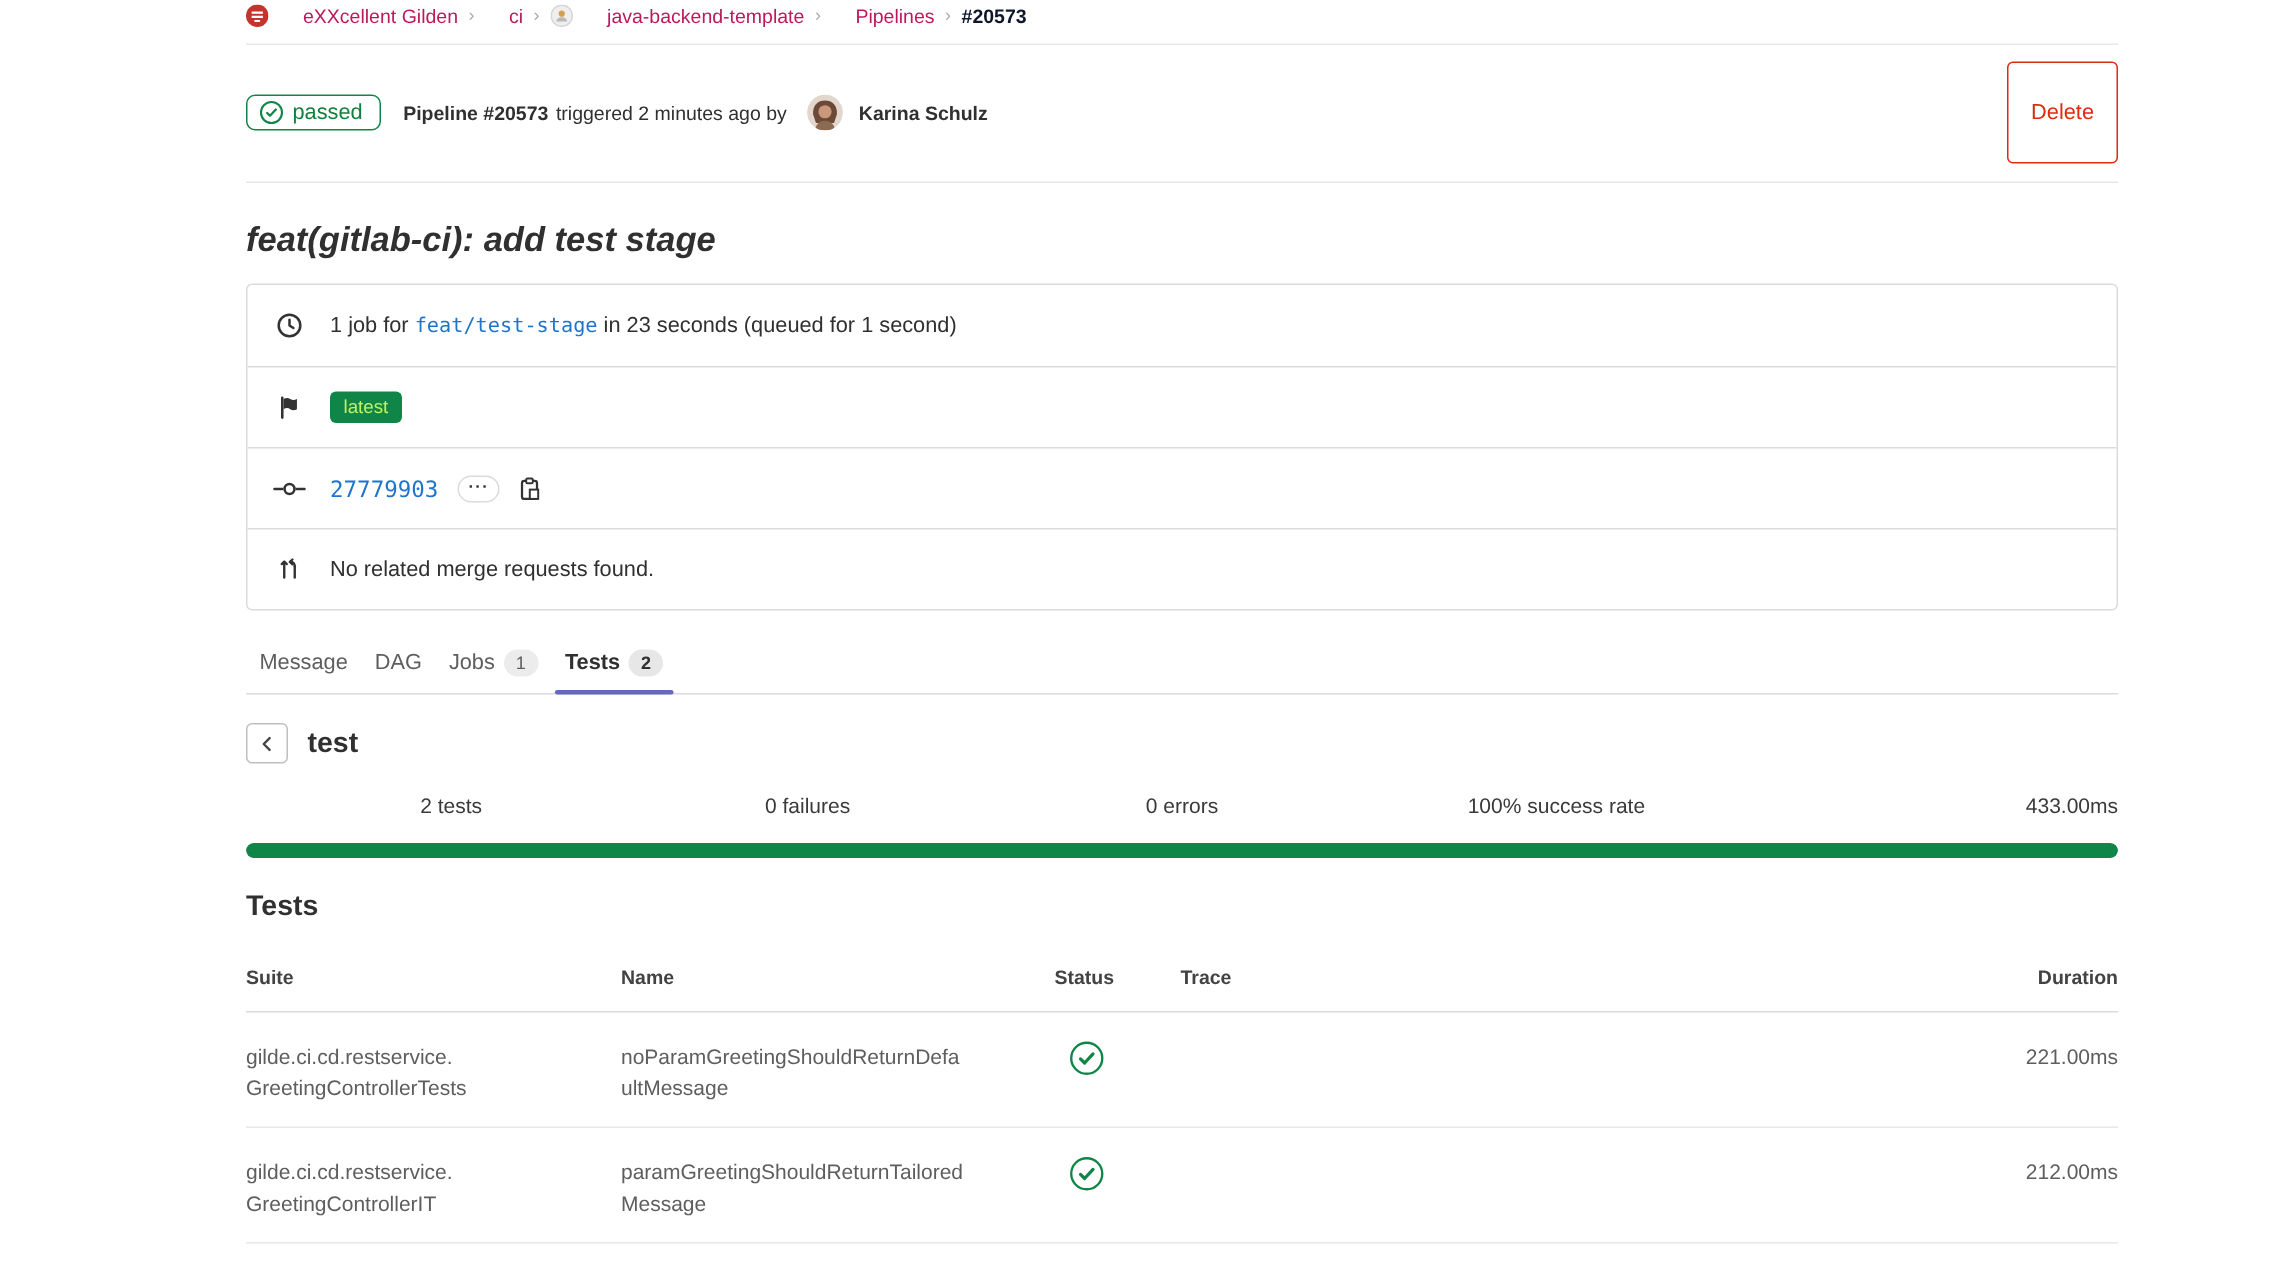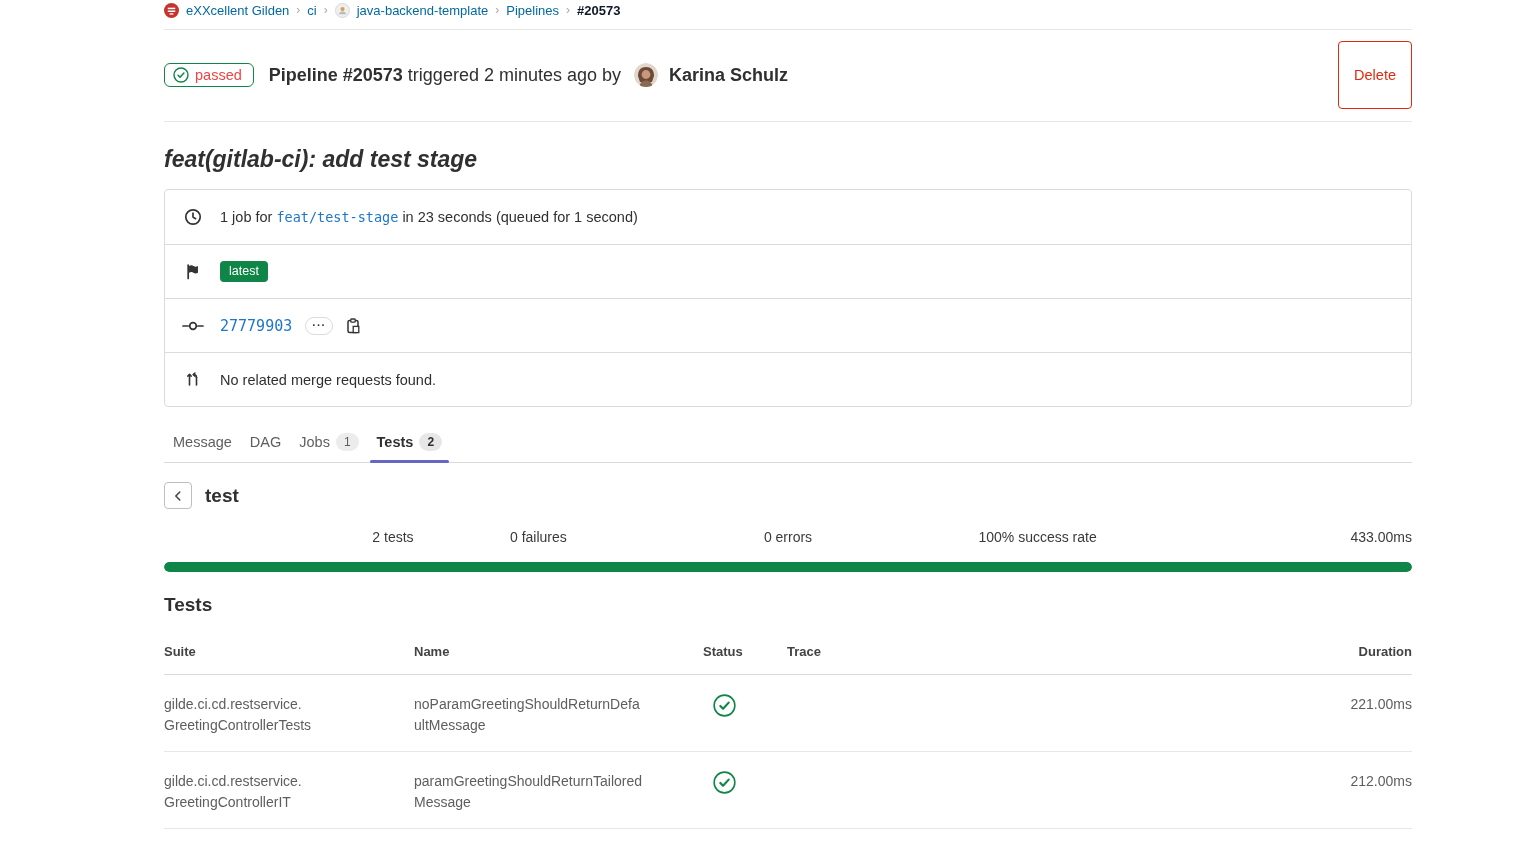--- a/index.html
+++ b/index.html
@@ -16,44 +16,44 @@
   a { text-decoration:none; }
 
   .container { margin-left:164px; width:1248px; }
 
   
   .breadcrumb {
     display:flex; align-items:center; gap:7px;
     padding-top:2px; height:18px;
     font-size:13px; color:#5e5e5e;
   }
-  .breadcrumb a { color:#0369a1; }
+  .breadcrumb a { color:#be185d;margin-left:16px; }
   .crumb-sep { color:#a8a8a8; font-size:12px; }
   .crumb-current { font-weight:700; color:#0f172a; }
   .group-avatar, .project-avatar {
     width:15px; height:15px; border-radius:50%;
     display:inline-flex; align-items:center; justify-content:center;
     flex:0 0 auto;
   }
   .top-divider { border-bottom:1px solid #e7e7e7; margin-top:11px; }
 
   
   .status-bar {
     display:flex; align-items:center;
     margin-top:11px; padding-bottom:12px;
     border-bottom:1px solid #e7e7e7;
     min-height:40px;
   }
   .passed-badge {
     display:inline-flex; align-items:center; gap:6px;
-    border:1px solid #108548; color:#ef4444;
+    border:1px solid #108548; color:#15803d;
     border-radius:6px; padding:3px 11px 3px 8px;
     font-size:14.5px; background:#fff; cursor:pointer;
   }
-  .status-text { margin-left:15px; display:flex; align-items:center; gap:5px; font-size:18px; }
+  .status-text { margin-left:15px; display:flex; align-items:center; gap:5px; font-size:13px; }
   .bold { font-weight:700; }
   .user-avatar { width:24px; height:24px; border-radius:50%; overflow:hidden; margin:0 6px 0 8px; flex:0 0 auto; }
   .delete-btn {
     margin-left:auto;
     border:1px solid #dd2b0e; color:#dd2b0e; background:#fff;
     border-radius:4px; padding:25px 15px; font-size:14.5px;
     font-family:inherit; cursor:pointer;
   }
 
   
@@ -62,21 +62,21 @@
   
   .summary-box { margin-top:14px; border:1px solid #dbdbdb; border-radius:4px; }
   .box-row {
     display:flex; align-items:center; gap:16px;
     height:54px; padding:0 17px; font-size:14.5px;
   }
   .box-row + .box-row { border-top:1px solid #dbdbdb; }
   .box-icon { flex:0 0 22px; display:flex; justify-content:center; color:#333; }
   .ref-link { color:#1f75cb; font-size:13.5px; }
   .latest-badge {
-    background:#108548; color:#ffffff; font-size:12.5px;
+    background:#108548; color:#bef264; font-size:12.5px;
     border-radius:4px; padding:3px 9px; line-height:1.2;
   }
   .commit-sha { color:#1f75cb; font-size:15px; }
   .ellipsis-btn {
     border:1px solid #dbdbdb; background:#fff; color:#303030;
     border-radius:9px; height:18px; padding:0 6px; margin-left:-3px;
     font-size:11px; letter-spacing:1px; line-height:15px; font-weight:700; cursor:pointer;
   }
   .copy-btn { background:none; border:none; padding:0; margin-left:-4px; cursor:pointer; display:flex; color:#333; }
 
@@ -99,21 +99,21 @@
   .suite-header { margin-top:19px; display:flex; align-items:center; gap:13px; }
   .back-btn {
     width:28px; height:27px; border:1px solid #bfbfbf; background:#fff; border-radius:4px;
     display:flex; align-items:center; justify-content:center; cursor:pointer; color:#333;
   }
   .suite-title { font-size:19px; font-weight:700; }
 
   
   .stats { margin-top:20px; display:grid; grid-template-columns:repeat(5,1fr); font-size:14px; color:#3a3a3a; }
   .stats > div { text-align:center; }
-  .stats > div:first-child { text-align:right;margin-left:24px; }
+  .stats > div:first-child { text-align:center;margin-left:24px; }
   .stats > div:last-child { text-align:right; }
 
   .progress { margin-top:17px; height:10px; border-radius:5px; background:#ececec; overflow:hidden; }
   .progress-fill { height:100%; width:100%; background:#108548; border-radius:5px; }
 
   
   h2.tests-heading { margin:22px 0 0; font-size:19px; font-weight:700; color:#303030; }
   .tgrid { display:grid; grid-template-columns:250px 289px 84px 1fr 120px; }
   .thead { padding:28px 0 15px; border-bottom:1px solid #dbdbdb; font-size:13px; font-weight:700; color:#434343; }
   .thead .col-duration { text-align:right; }

